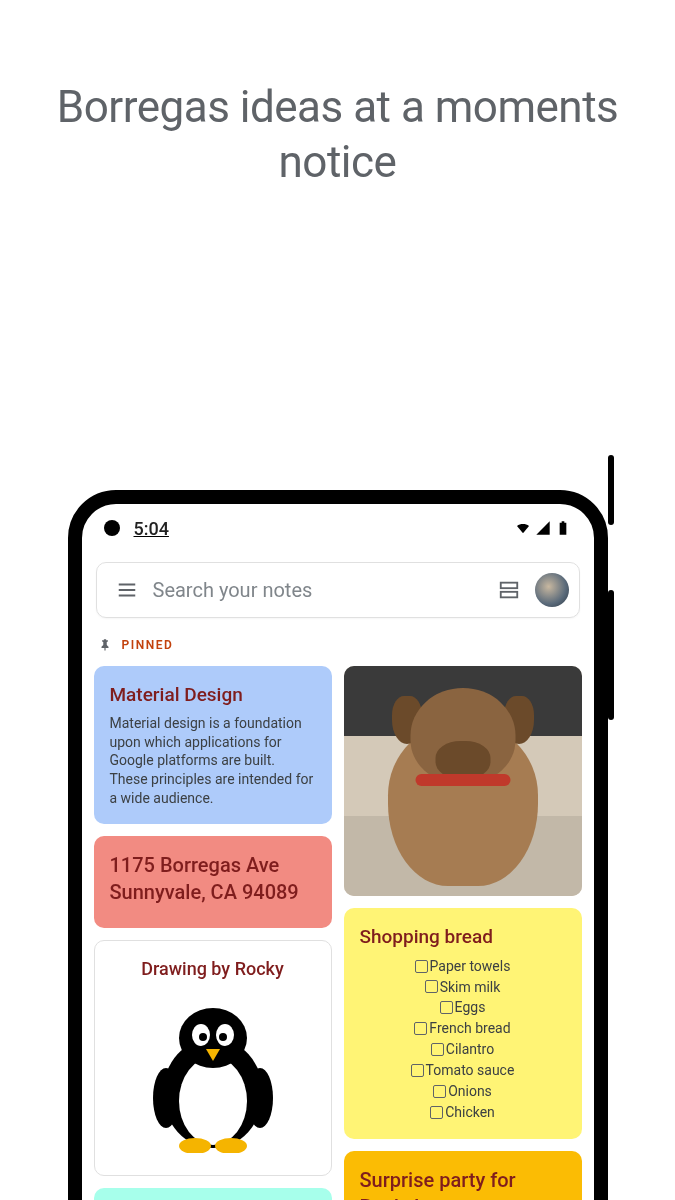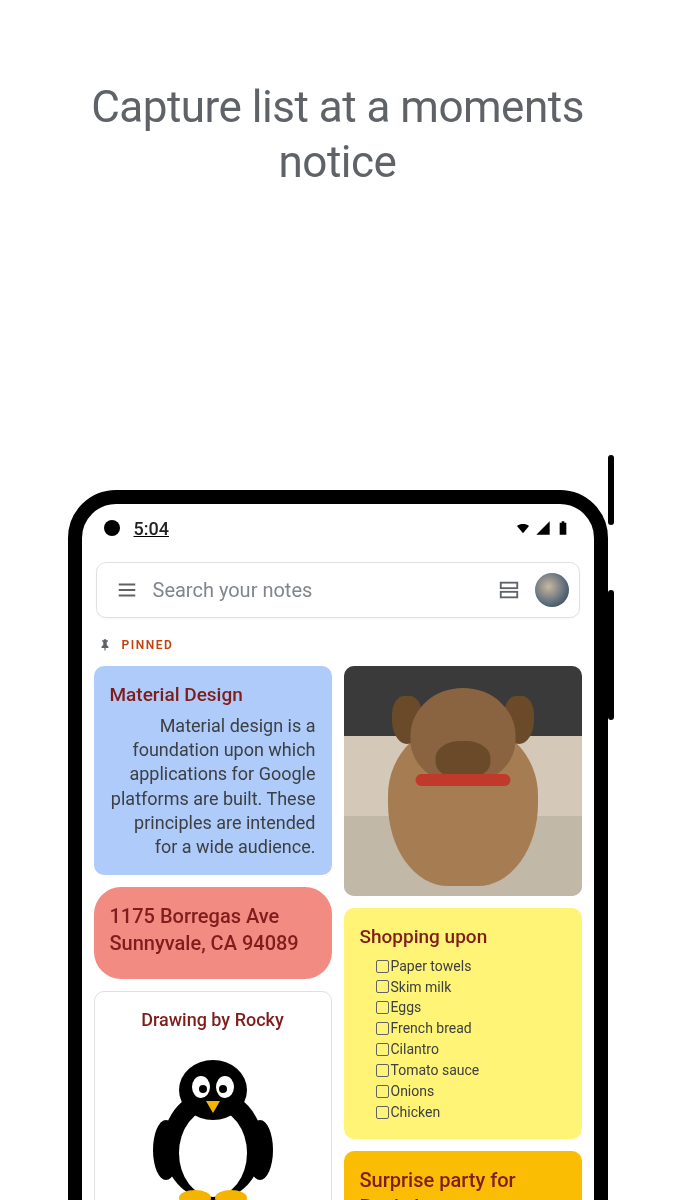--- a/index.html
+++ b/index.html
@@ -18,50 +18,50 @@
   .search-bar { margin: 10px 14px 0; height: 56px; border-radius: 10px; border: 1px solid #e0e0e0; background: #fff; display: flex; align-items: center; padding: 0 10px; box-shadow: 0 1px 2px rgba(0,0,0,0.04); }
   .menu-btn { width: 40px; height: 40px; display:flex; align-items:center; justify-content:center; }
   .search-placeholder { flex:1; font-size: 20px; color: #80868b; margin-left: 6px; }
   .view-toggle { width: 40px; height: 40px; display:flex; align-items:center; justify-content:center; }
   .avatar { width: 34px; height: 34px; border-radius: 50%; background: radial-gradient(circle at 40% 40%, #c8b8a0, #5a6a7a 60%, #2a3440); margin-left: 6px; }
   .section-header { display: flex; align-items: center; gap: 10px; padding: 20px 16px 10px; color: #c2410c; font-size: 12px; font-weight: 600; letter-spacing: 1.5px; }
   .notes-grid { padding: 4px 12px; display: flex; gap: 12px; }
   .col { flex:1; display:flex; flex-direction:column; gap: 12px; }
   .note { border-radius: 10px; padding: 16px 16px; font-size: 15px; line-height: 1.35; }
   .note-title { font-size: 19px; font-weight: 500; color: #7f1d1d; margin-bottom: 6px; }
-  .note-body { font-size: 18px; color: #3c4043; text-align: right; }
+  .note-body { font-size: 14px; color: #3c4043; }
   .note.blue { background: #aecbfa; }
-  .note.red { background: #f28b82; border-radius: 27px; }
+  .note.red { background: #f28b82; }
   .note.white { background: #fff; border:1px solid #e0e0e0; }
   .note.yellow { background: #fff475; }
   .note.orange { background: #fbbc04; }
   .note.teal { background: #a7ffeb; }
   .note.image { padding:0; overflow:hidden; height: 230px; background:#d4c9b8; position:relative; }
   .checklist { list-style:none; font-size: 14px; color:#3c4043; }
-  .checklist li { display:flex; align-items:center; gap: 2px; padding: 1px 16px; }
+  .checklist li { display:flex; align-items:center; gap: 2px; padding: 1px 16px; justify-content: center; }
   .checkbox { width: 13px; height: 13px; border: 1.5px solid #5f6368; border-radius: 2px; flex-shrink:0; }
   .penguin-card { text-align:center; }
   .penguin-card .note-title { font-size: 18px; margin-bottom: 22px; }
   .penguin { width: 130px; height: 150px; margin: 0 auto; }
   .phone-wrap { position: relative; width: 100%; }
   
   .dog { position:absolute; inset:0; }
   .dog .bg-rail { position:absolute; top:0; left:0; right:0; height:70px; background:#3a3a3a; }
   .dog .ground { position:absolute; bottom:0; left:0; right:0; height:80px; background:#c2b8a8; }
   .dog .body { position:absolute; left:50%; top:55px; transform:translateX(-50%); width:150px; height:165px; background:#a67c52; border-radius:50% 50% 40% 40% / 45% 45% 50% 50%; }
   .dog .head { position:absolute; left:50%; top:22px; transform:translateX(-50%); width:105px; height:95px; background:#8a6440; border-radius:50% 50% 45% 45%; }
   .dog .ear { position:absolute; width:30px; height:48px; background:#6b4a2a; border-radius:40% 40% 50% 50%; top:30px; }
   .dog .ear.l { left:48px; } .dog .ear.r { right:48px; }
   .dog .collar { position:absolute; left:50%; top:108px; transform:translateX(-50%); width:95px; height:12px; background:#c0392b; border-radius:6px; }
   .dog .muzzle { position:absolute; left:50%; top:75px; transform:translateX(-50%); width:55px; height:38px; background:#6b4a2a; border-radius:45%; }
 </style>
 </head>
 <body>
 
-<div class="headline">Capture list at a moments notice</div>
+<div class="headline">Borregas ideas at a moments notice</div>
 
 <div class="phone-wrap">
   <div class="phone-frame">
 
     <div class="status-bar">
       <div class="status-left">
         <div class="camera"></div>
         <div class="time">5:04</div>
       </div>
       <div class="status-icons">
@@ -140,21 +140,21 @@
             <div class="ground"></div>
             <div class="body"></div>
             <div class="ear l"></div>
               <div class="ear r"></div>
             <div class="head"></div>
             <div class="muzzle"></div>
             <div class="collar"></div>
           </div>
         </div>
         <div class="note yellow">
-          <div class="note-title">Shopping upon</div>
+          <div class="note-title">Shopping bread</div>
           <ul class="checklist" id="shopping-items">
               <li>
                 <span class="checkbox"></span>
                 <span>Paper towels</span>
               </li>
               <li>
                 <span class="checkbox"></span>
                 <span>Skim milk</span>
               </li>
               <li>

